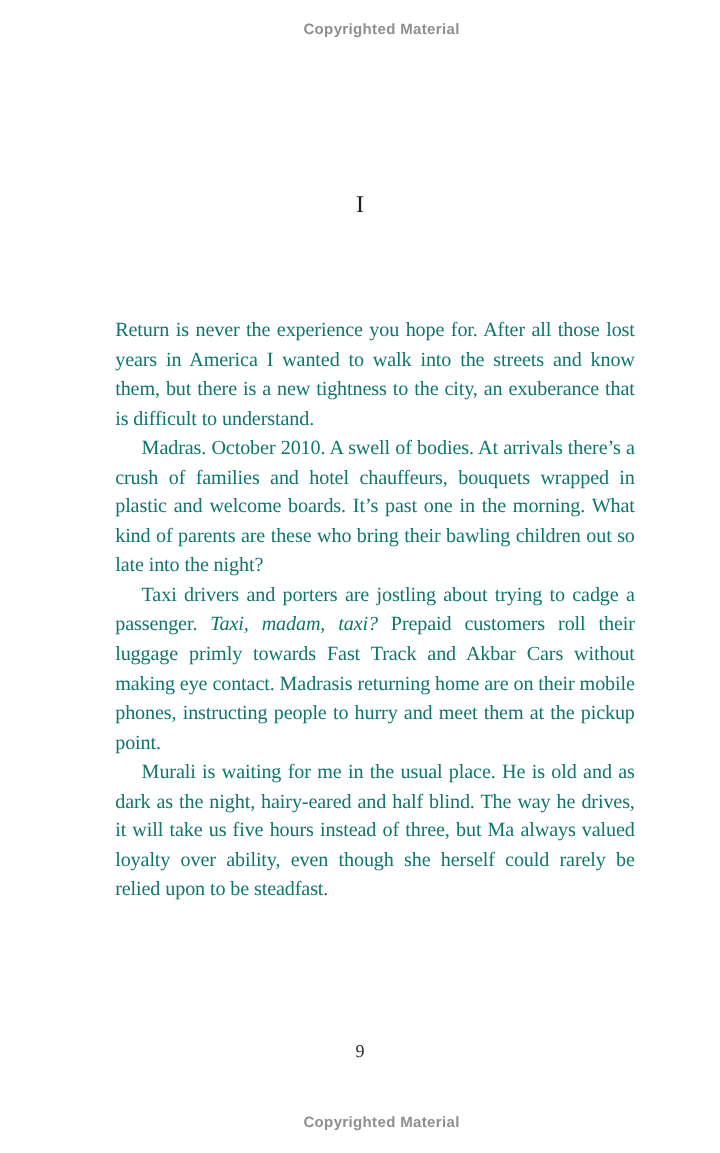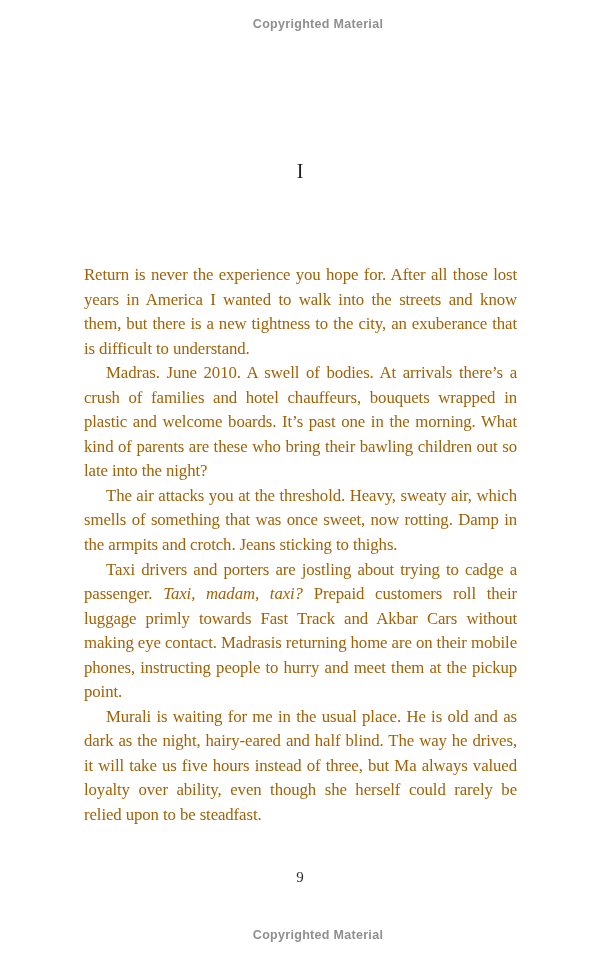--- a/index.html
+++ b/index.html
@@ -35,25 +35,25 @@
     left: 0;
     width: 100%;
     text-align: center;
     font-size: 20px;
     font-weight: normal;
     color: #1d1d1b;
   }
   .body-text {
     position: absolute;
     top: 263px;
-    left: 84px;
+    left: 96px;
     width: 433px;
     font-size: 16.8px;
     line-height: 24.55px;
-    color: #a16207;
+    color: #0f766e;
     text-align: justify;
     letter-spacing: -0.1px;
   }
   .para {
     margin: 0;
     padding: 0;
   }
   .para.indent {
     text-indent: 22px;
   }
@@ -75,22 +75,21 @@
 <body>
 
 <div class="page">
 
   <div class="notice notice-top">Copyrighted Material</div>
 
   <div class="chapter">I</div>
 
   <div class="body-text">
       <p class="para"><span>Return is never the experience you hope for. After all those lost years in America I wanted to walk into the streets and know them, but there is a new tightness to the city, an exuberance that is difficult to understand.</span></p>
-      <p class="para indent"><span>Madras. June 2010. A swell of bodies. At arrivals there’s a crush of families and hotel chauffeurs, bouquets wrapped in plastic and welcome boards. It’s past one in the morning. What kind of parents are these who bring their bawling children out so late into the night?</span></p>
-      <p class="para indent"><span>The air attacks you at the threshold. Heavy, sweaty air, which smells of something that was once sweet, now rotting. Damp in the armpits and crotch. Jeans sticking to thighs.</span></p>
+      <p class="para indent"><span>Madras. October 2010. A swell of bodies. At arrivals there’s a crush of families and hotel chauffeurs, bouquets wrapped in plastic and welcome boards. It’s past one in the morning. What kind of parents are these who bring their bawling children out so late into the night?</span></p>
       <p class="para indent"><span>Taxi drivers and porters are jostling about trying to cadge a passenger. </span><em>Taxi, madam, taxi?</em><span> Prepaid customers roll their luggage primly towards Fast Track and Akbar Cars without making eye contact. Madrasis returning home are on their mobile phones, instructing people to hurry and meet them at the pickup point.</span></p>
       <p class="para indent"><span>Murali is waiting for me in the usual place. He is old and as dark as the night, hairy-eared and half blind. The way he drives, it will take us five hours instead of three, but Ma always valued loyalty over ability, even though she herself could rarely be relied upon to be steadfast.</span></p>
     </div>
 
   <div class="page-num">9</div>
 
   <div class="notice notice-bottom">Copyrighted Material</div>
 
 </div>
 

